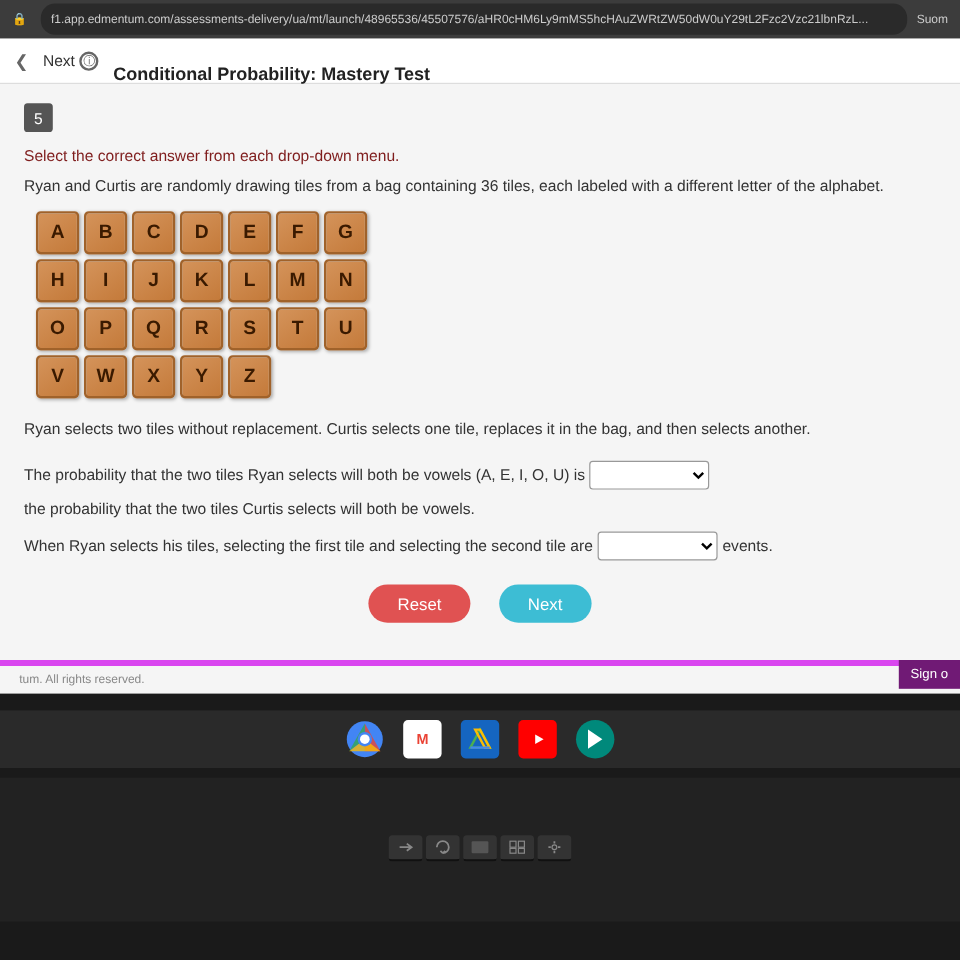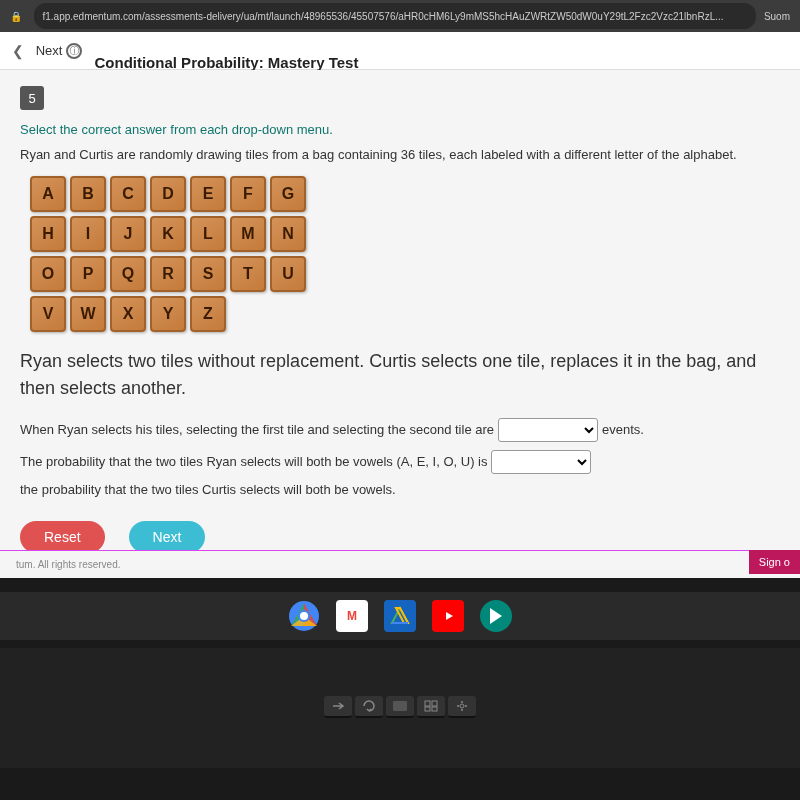--- a/index.html
+++ b/index.html
@@ -106,21 +106,21 @@
       border-radius: 3px;
       display: inline-flex;
       align-items: center;
       justify-content: center;
       font-size: 13px;
       margin-bottom: 12px;
     }
 
     .instruction-text {
       font-size: 13px;
-      color: #0f766e;
+      color: #7f1d1d;
       margin-bottom: 10px;
     }
 
     .question-text {
       font-size: 13px;
       color: #333;
       margin-bottom: 14px;
       font-weight: 500;
     }
 
@@ -145,21 +145,21 @@
       display: flex;
       align-items: center;
       justify-content: center;
       font-size: 16px;
       font-weight: bold;
       color: #3a1a00;
       box-shadow: 1px 1px 3px rgba(0,0,0,0.3);
     }
 
     .context-text {
-      font-size: 18px;
+      font-size: 13px;
       color: #333;
       margin-bottom: 16px;
       line-height: 1.5;
     }
 
     
     .dropdown-line {
       font-size: 13px;
       color: #333;
       margin-bottom: 8px;
@@ -178,20 +178,21 @@
       background: #fff;
       min-width: 100px;
       cursor: pointer;
     }
 
     
     .buttons-row {
       display: flex;
       gap: 24px;
       margin-top: 20px;
+      justify-content: center;
     }
     .reset-button {
       background: #e05252;
       color: #fff;
       border: none;
       border-radius: 20px;
       padding: 8px 24px;
       font-size: 14px;
       cursor: pointer;
     }
@@ -202,21 +203,21 @@
       border-radius: 20px;
       padding: 8px 24px;
       font-size: 14px;
       cursor: pointer;
     }
 
     
     .footer {
       height: 28px;
       background: #f5f5f5;
-      border-top: 1px solid #d946ef;
+      border-top: 5px solid #d946ef;
       display: flex;
       align-items: center;
       padding: 0 16px;
     }
     .footer-text {
       font-size: 10px;
       color: #888;
     }
 
     
@@ -241,21 +242,21 @@
       justify-content: center;
       cursor: pointer;
     }
     .gmail-icon { background: #fff; color: #ea4335; font-size: 14px; font-weight: bold; border-radius: 4px; }
 
     
     .sign-out {
       position: absolute;
       right: 0;
       top: 550px;
-      background: #be185d;
+      background: #701a75;
       color: #fff;
       border: none;
       padding: 6px 10px;
       font-size: 11px;
       cursor: pointer;
     }
 
     
     .laptop-bottom {
       position: absolute;
@@ -368,39 +369,39 @@
       <div class="tile">X</div>
       <div class="tile">Y</div>
       <div class="tile">Z</div>
     </div>
   </div>
 
   <p class="context-text">Ryan selects two tiles without replacement. Curtis selects one tile, replaces it in the bag, and then selects another.</p>
 
   
   <div class="dropdown-line">
-    <span>When Ryan selects his tiles, selecting the first tile and selecting the second tile are</span>
-    <select class="inline-select">
-      <option value=""></option>
-      <option value="dependent">dependent</option>
-      <option value="independent">independent</option>
-    </select>
-    <span>events.</span>
-  </div>
-
-  
-  <div class="dropdown-line">
     <span>The probability that the two tiles Ryan selects will both be vowels (A, E, I, O, U) is</span>
     <select class="inline-select">
       <option value=""></option>
       <option value="equal to">equal to</option>
       <option value="less than">less than</option>
       <option value="greater than">greater than</option>
     </select>
     <span>the probability that the two tiles Curtis selects will both be vowels.</span>
+  </div>
+
+  
+  <div class="dropdown-line">
+    <span>When Ryan selects his tiles, selecting the first tile and selecting the second tile are</span>
+    <select class="inline-select">
+      <option value=""></option>
+      <option value="dependent">dependent</option>
+      <option value="independent">independent</option>
+    </select>
+    <span>events.</span>
   </div>
 
   
   <div class="buttons-row">
     <button class="reset-button">Reset</button>
     <button class="next-button">Next</button>
   </div>
 </div>
 
 <div class="footer">

